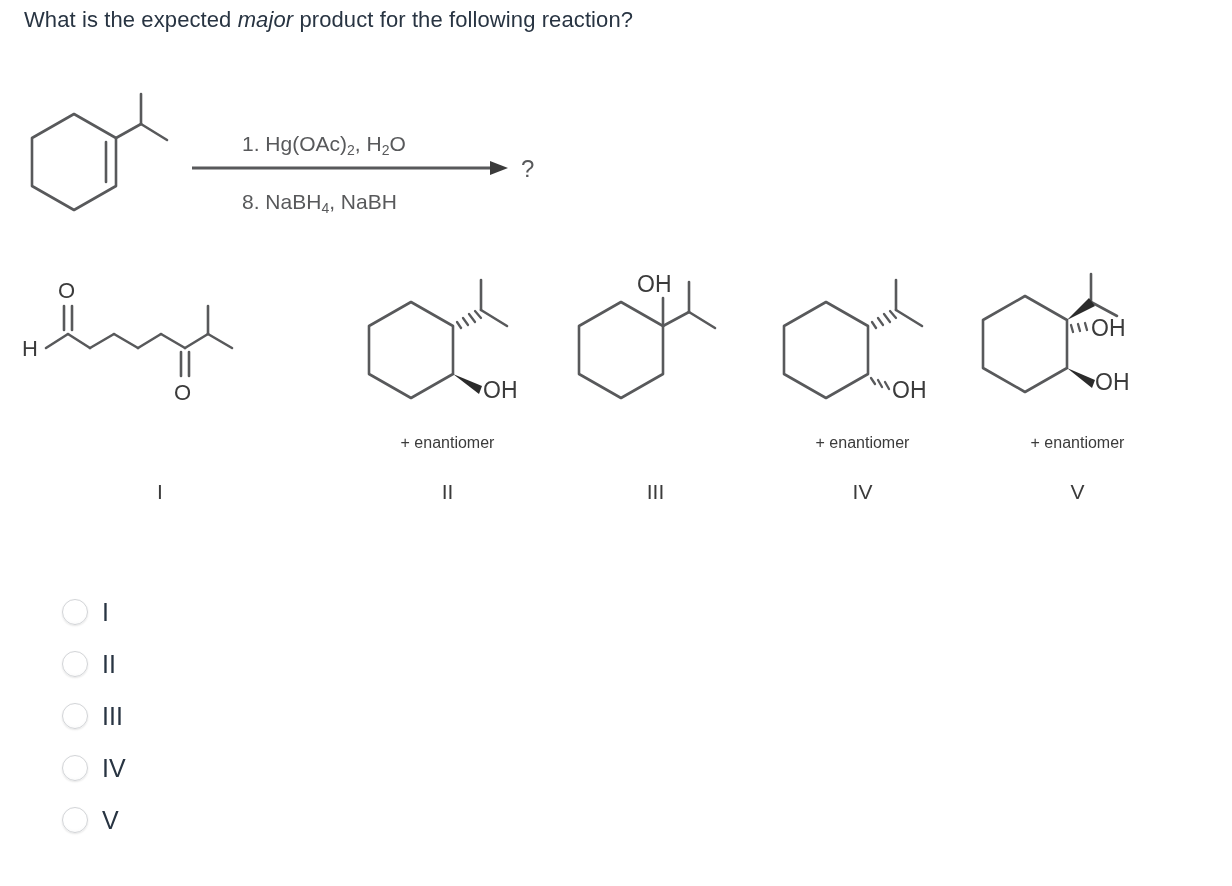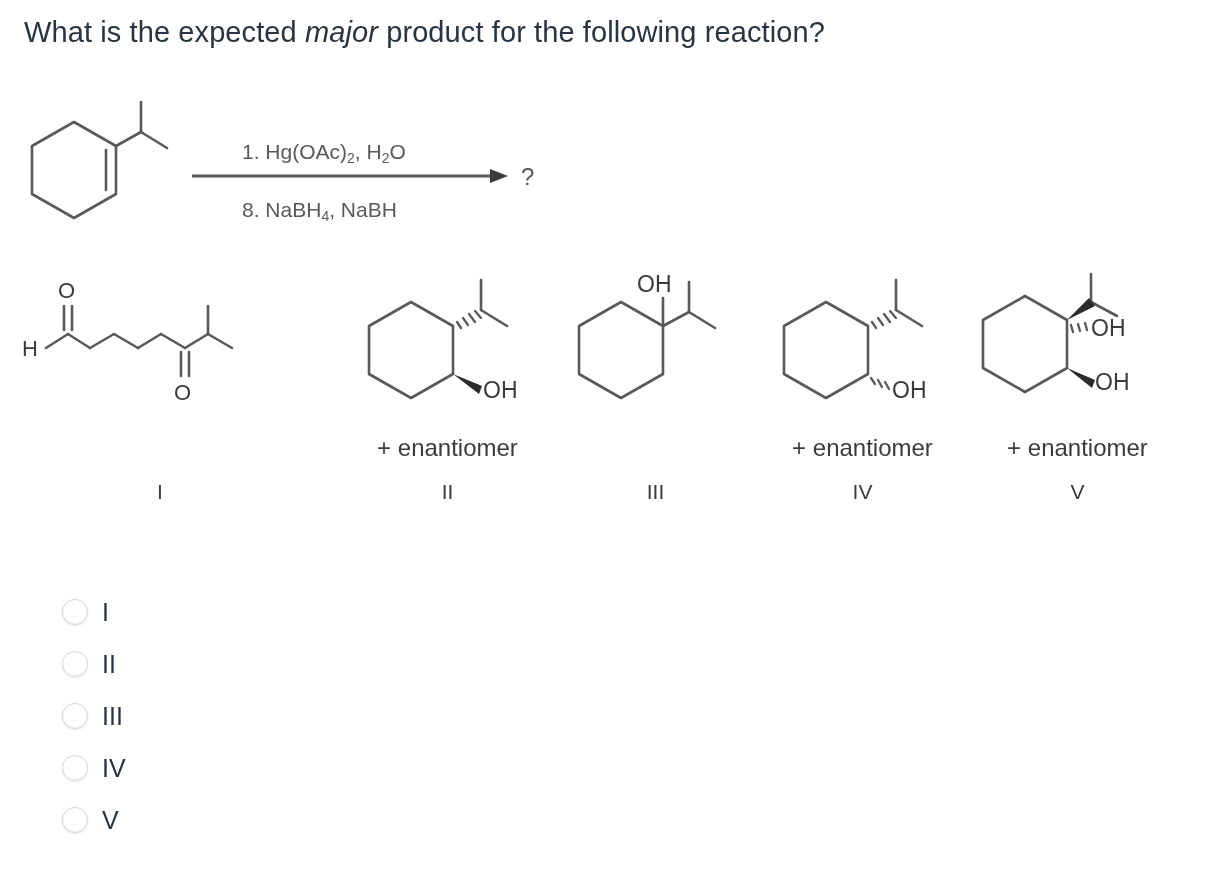--- a/index.html
+++ b/index.html
@@ -13,36 +13,36 @@
     position: relative;
     font-family: "Liberation Sans", sans-serif;
     color: #2b3440;
     overflow: hidden;
   }
 
   
   #question-prompt {
     position: absolute;
     left: 24px;
-    top: 16px;
-    font-size: 29px;
+    top: 4px;
+    font-size: 22px;
     line-height: 32px;
     color: #283442;
     letter-spacing: 0.1px;
     white-space: nowrap;
   }
   #question-prompt .em {
     font-style: italic;
   }
 
   
   #reaction-scheme {
     position: absolute;
     left: 10px;
-    top: 88px;
+    top: 80px;
     width: 560px;
     height: 150px;
   }
   #reagent-line-1, #reagent-line-2 {
     position: absolute;
     left: 232px;
     font-size: 21px;
     color: #58595b;
     white-space: nowrap;
     font-family: "Liberation Sans", sans-serif;
@@ -68,21 +68,21 @@
   }
   .product-cell {
     position: absolute;
     top: 0;
     text-align: center;
   }
   .product-enantiomer {
     position: absolute;
     width: 100%;
     top: 166px;
-    font-size: 24px;
+    font-size: 16px;
     color: #3b3b3b;
     text-align: center;
     font-family: "Liberation Sans", sans-serif;
   }
   .product-label {
     position: absolute;
     width: 100%;
     top: 212px;
     font-size: 21px;
     color: #3b3b3b;

